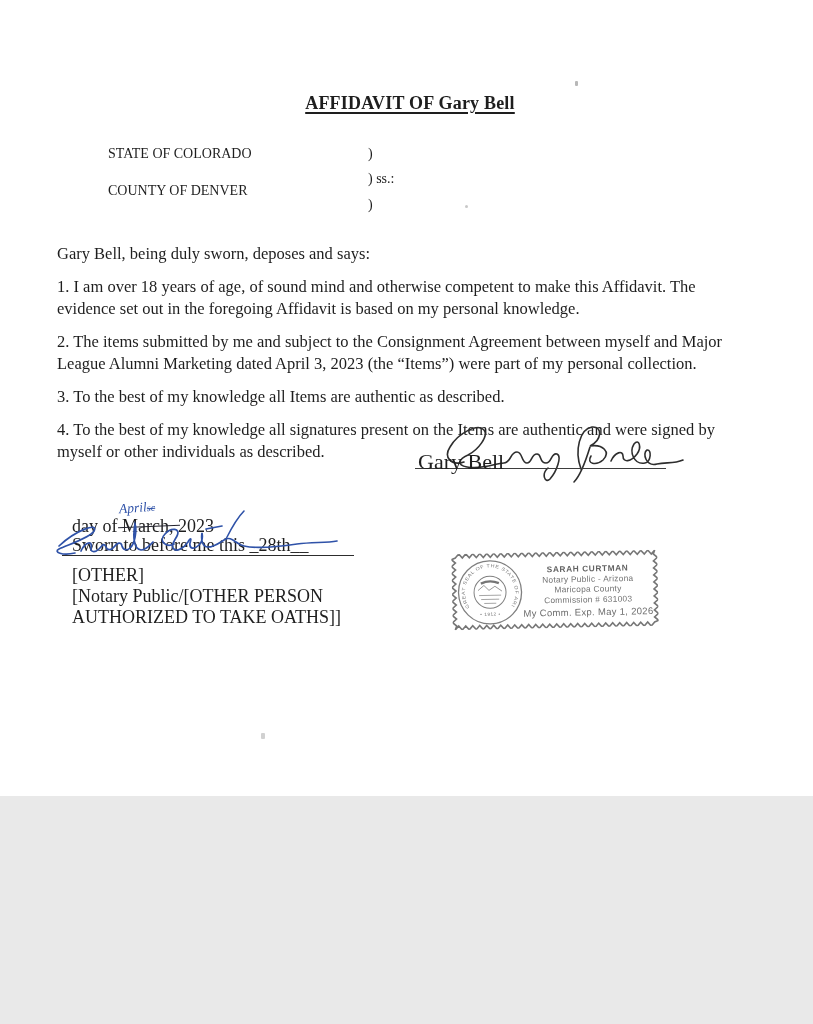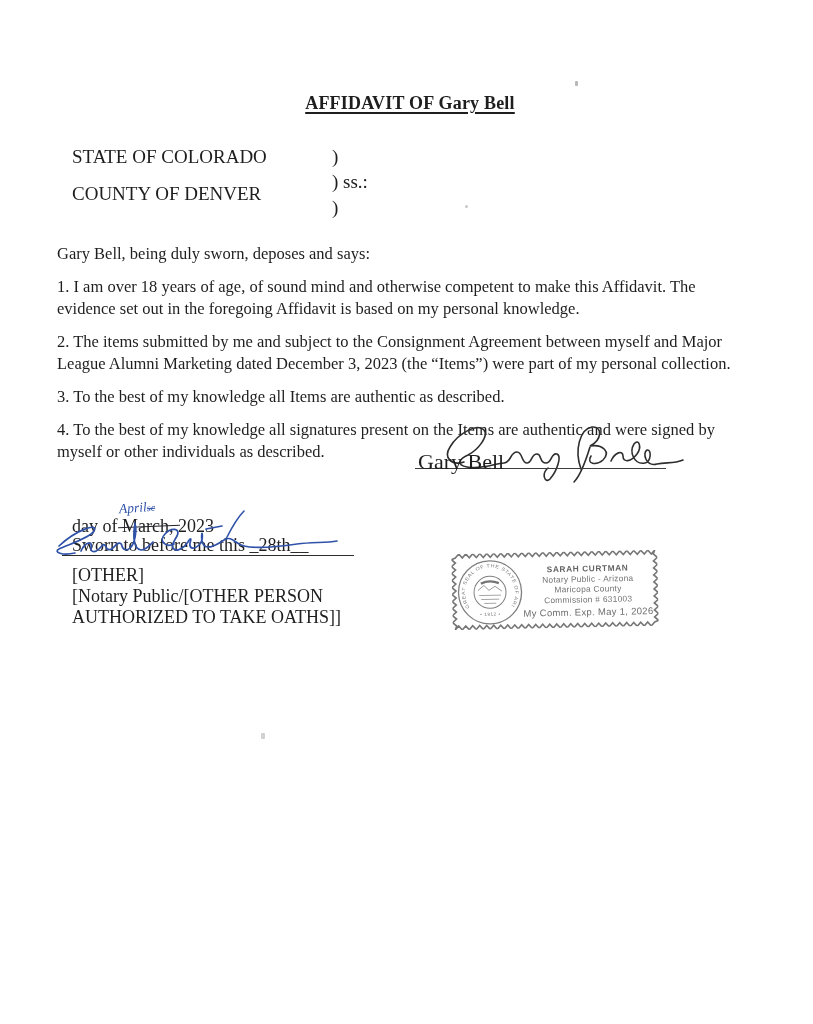--- a/index.html
+++ b/index.html
@@ -1,30 +1,30 @@
 <!DOCTYPE html>
 <html><head>
 <meta charset="utf-8">
 <style>
   * { margin:0; padding:0; box-sizing:border-box; }
   html,body { background:#e9e9e9; }
   #page {
-    position:relative; width:813px; height:1024px; margin:0 auto;
+    position:relative; width:813px; height:796px; margin:0 auto;
     background:#ffffff; overflow:hidden;
     font-family:"Liberation Serif", serif; color:#1e1e1e;
   }
   .abs { position:absolute; }
 
   
   .title { left:7px; right:0; top:93px; text-align:center;
            font-size:18px; font-weight:bold; letter-spacing:.2px; }
   .title span { text-decoration:underline; text-decoration-thickness:1.8px; text-underline-offset:3px; }
 
   
-  .venue { font-size:19px; }
+  .venue { font-size:14px;margin-left:36px; }
 
   
   .body-text { left:57px; top:243px; width:702px; font-size:16.5px; line-height:22px; }
   .body-text p { white-space:pre-line; margin:0 0 11px 0; }
 
   
   .sig-gary { left:438px; top:422px; width:250px; height:62px; }
   .sig-gary path { fill:none; stroke:#2e2e2e; stroke-width:1.6; stroke-linecap:round; }
   .sigline-gary { left:415px; top:468px; width:251px; border-top:1.5px solid #3d3d3d; }
   .gary-printed { left:418px; top:449px; font-size:22px; }
@@ -80,21 +80,21 @@
   <span class="abs venue" style="left:332px;top:146px">)</span>
   <span class="abs venue" style="left:332px;top:171px">) ss.:</span>
   <span class="abs venue" style="left:72px;top:183px">COUNTY OF DENVER</span>
   <span class="abs venue" style="left:332px;top:197px">)</span>
 
   <div class="abs body-text">
     <p>Gary Bell, being duly sworn, deposes and says:</p>
     <p>1. I am over 18 years of age, of sound mind and otherwise competent to make this Affidavit. The
 evidence set out in the foregoing Affidavit is based on my personal knowledge.</p>
     <p>2. The items submitted by me and subject to the Consignment Agreement between myself and Major
-League Alumni Marketing dated December 3, 2023 (the “Items”) were part of my personal collection.</p>
+League Alumni Marketing dated April 3, 2023 (the “Items”) were part of my personal collection.</p>
     <p>3. To the best of my knowledge all Items are authentic as described.</p>
     <p>4. To the best of my knowledge all signatures present on the Items are authentic and were signed by
 myself or other individuals as described.</p>
   </div>
 
   <svg class="abs sig-gary" viewBox="0 0 250 62">
     <path d="M26,40 C14,44 5,36 12,25 C20,11 40,1 46,8 C51,14 40,28 30,33 C21,37 18,43 29,45 C45,48 58,41 66,41 C73,41 72,30 79,30 C85,30 83,41 89,41 C94,41 93,32 99,32 C104,32 101,41 108,41 C114,41 113,30 119,32 C124,34 119,49 112,57 C107,62 103,52 110,46"></path>
     <path d="M143,47 C136,28 142,7 154,5 C165,4 164,18 152,24 C165,22 173,30 165,38 C158,44 148,42 153,34"></path>
     <path d="M152,25 C148,38 143,53 136,60"></path>
     <path d="M173,39 C177,30 185,28 185,34 C185,41 193,40 199,32 C204,25 201,16 196,22 C191,30 196,43 207,41 C213,40 214,27 209,28 C204,31 208,45 219,42 C228,40 236,42 245,38"></path>

